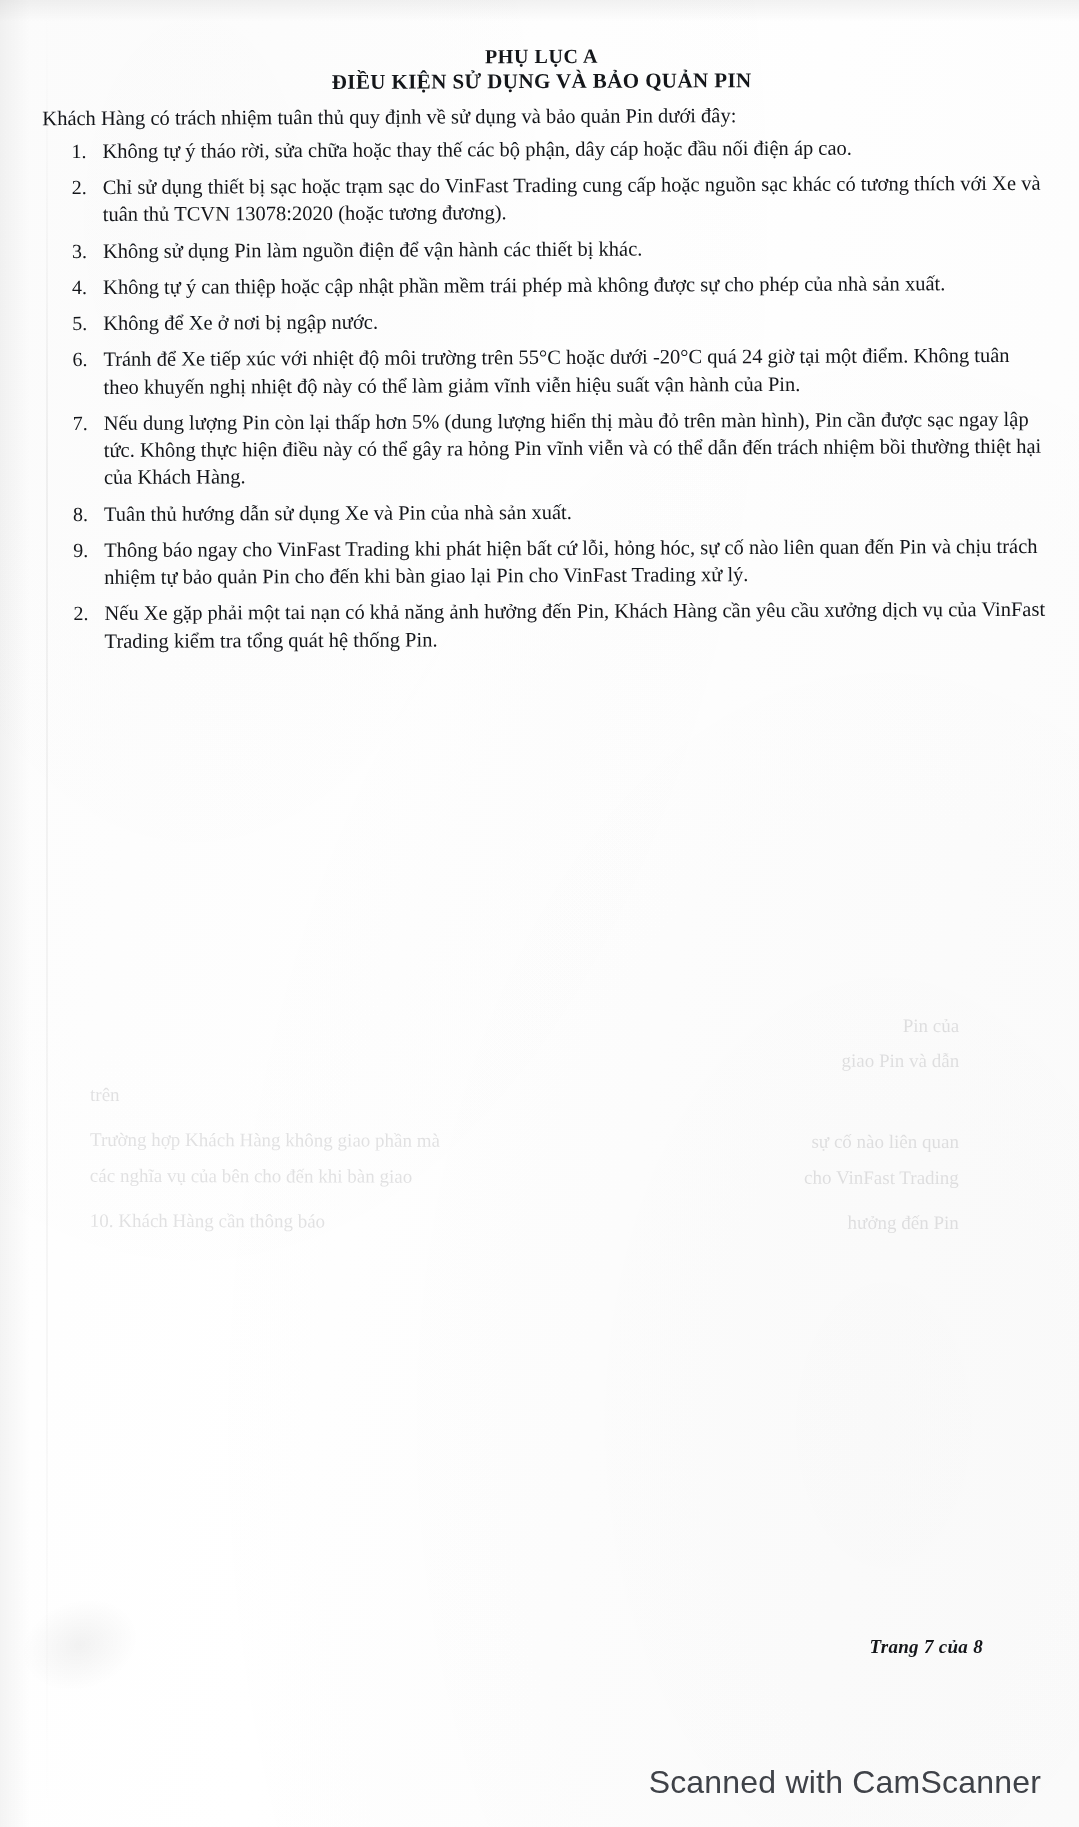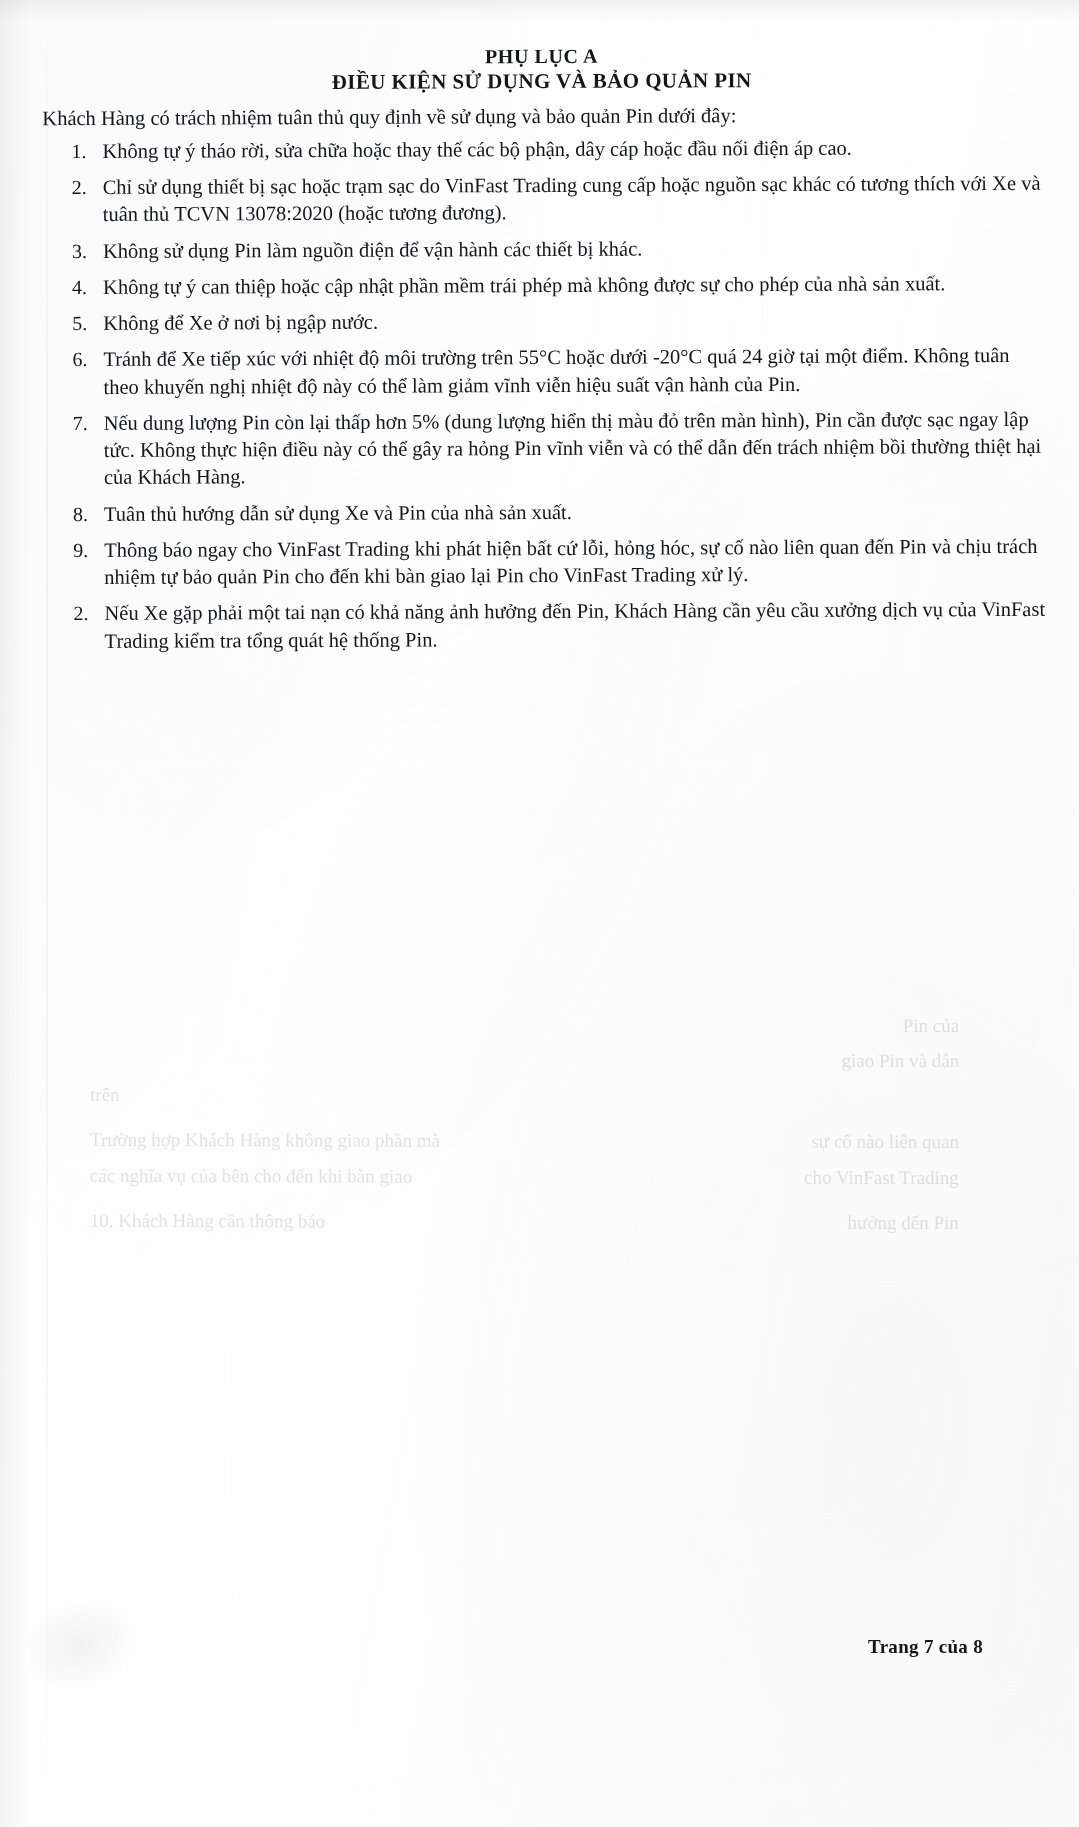--- a/index.html
+++ b/index.html
@@ -138,20 +138,21 @@
   .ghost .g-row { display: flex; margin-bottom: 6px; }
   .ghost .g-left { width: 52%; }
   .ghost .g-right { width: 48%; text-align: right; }
   .ghost .g-block { margin-bottom: 16px; }
 
   .page-number {
     position: absolute;
     right: 96px;
     top: 1636px;
     font-size: 19px;
+    font-style: italic;
     font-weight: bold;
     letter-spacing: 0.3px;
   }
 
   .watermark {
     position: absolute;
     right: 38px;
     bottom: 26px;
     font-family: "Liberation Sans", sans-serif;
     font-size: 32px;
@@ -247,13 +248,14 @@
         <span class="txt">Thông báo ngay cho VinFast Trading khi phát hiện bất cứ lỗi, hỏng hóc, sự cố nào liên quan đến Pin và chịu trách nhiệm tự bảo quản Pin cho đến khi bàn giao lại Pin cho VinFast Trading xử lý.</span>
       </li>
       <li>
         <span class="num">2.</span>
         <span class="txt">Nếu Xe gặp phải một tai nạn có khả năng ảnh hưởng đến Pin, Khách Hàng cần yêu cầu xưởng dịch vụ của VinFast Trading kiểm tra tổng quát hệ thống Pin.</span>
       </li>
     </ol>
   </div>
 
   <div class="page-number">Trang 7 của 8</div>
+  <div class="watermark">Scanned with CamScanner</div>
 </div>
 
 </body></html>

